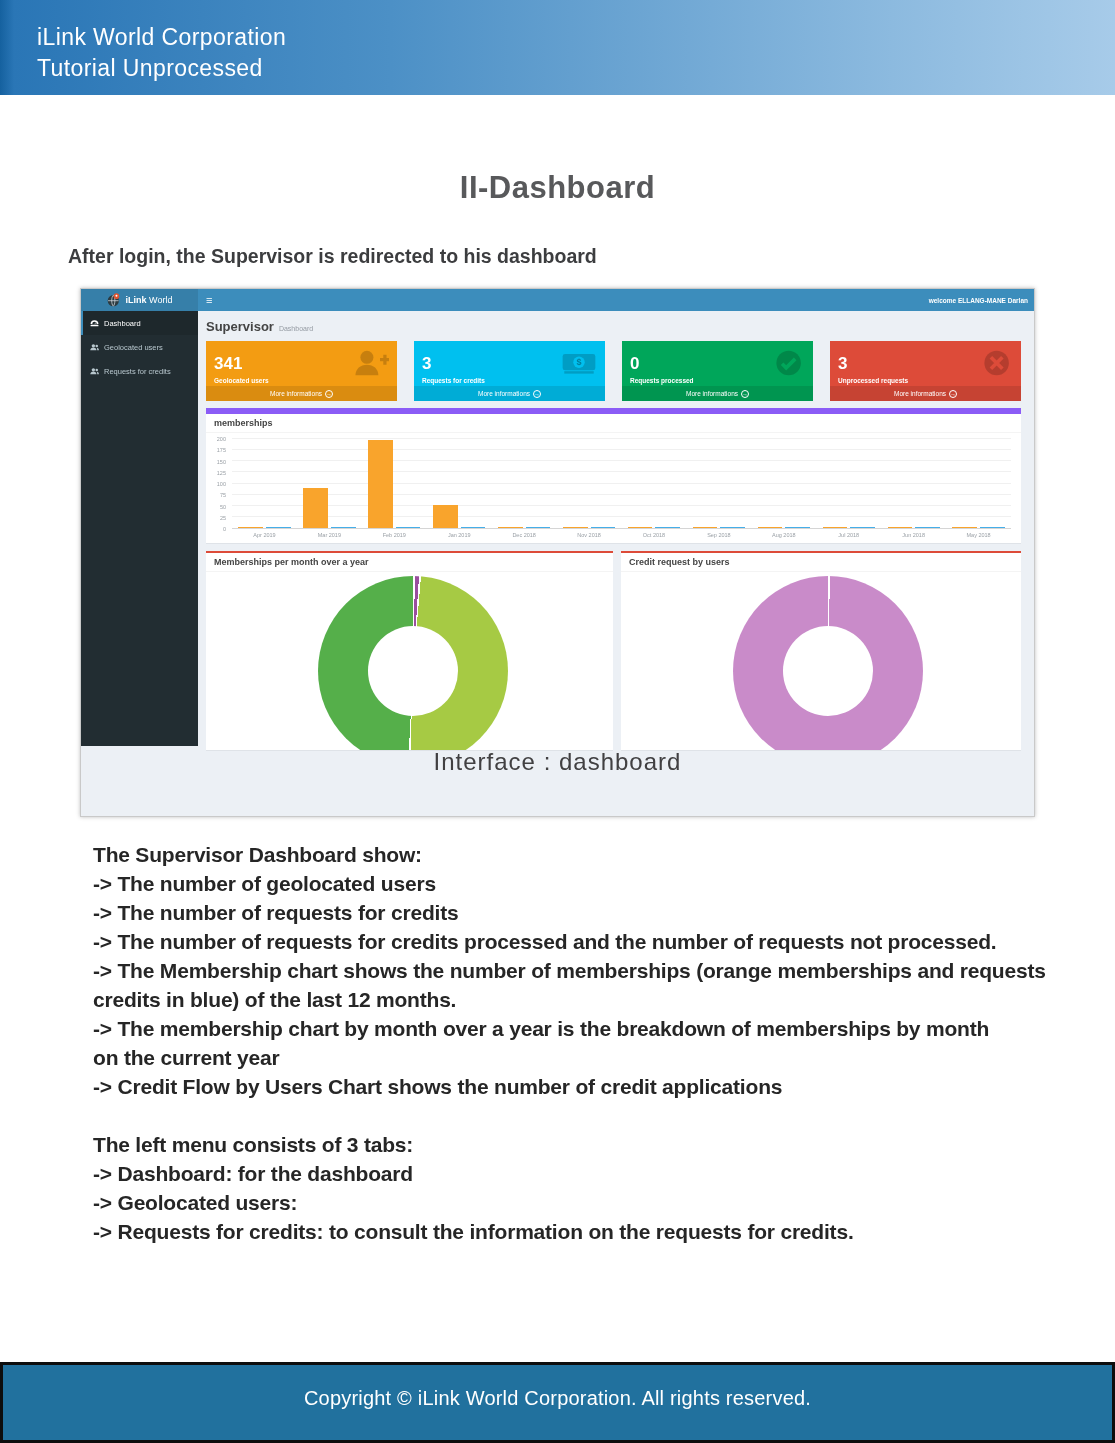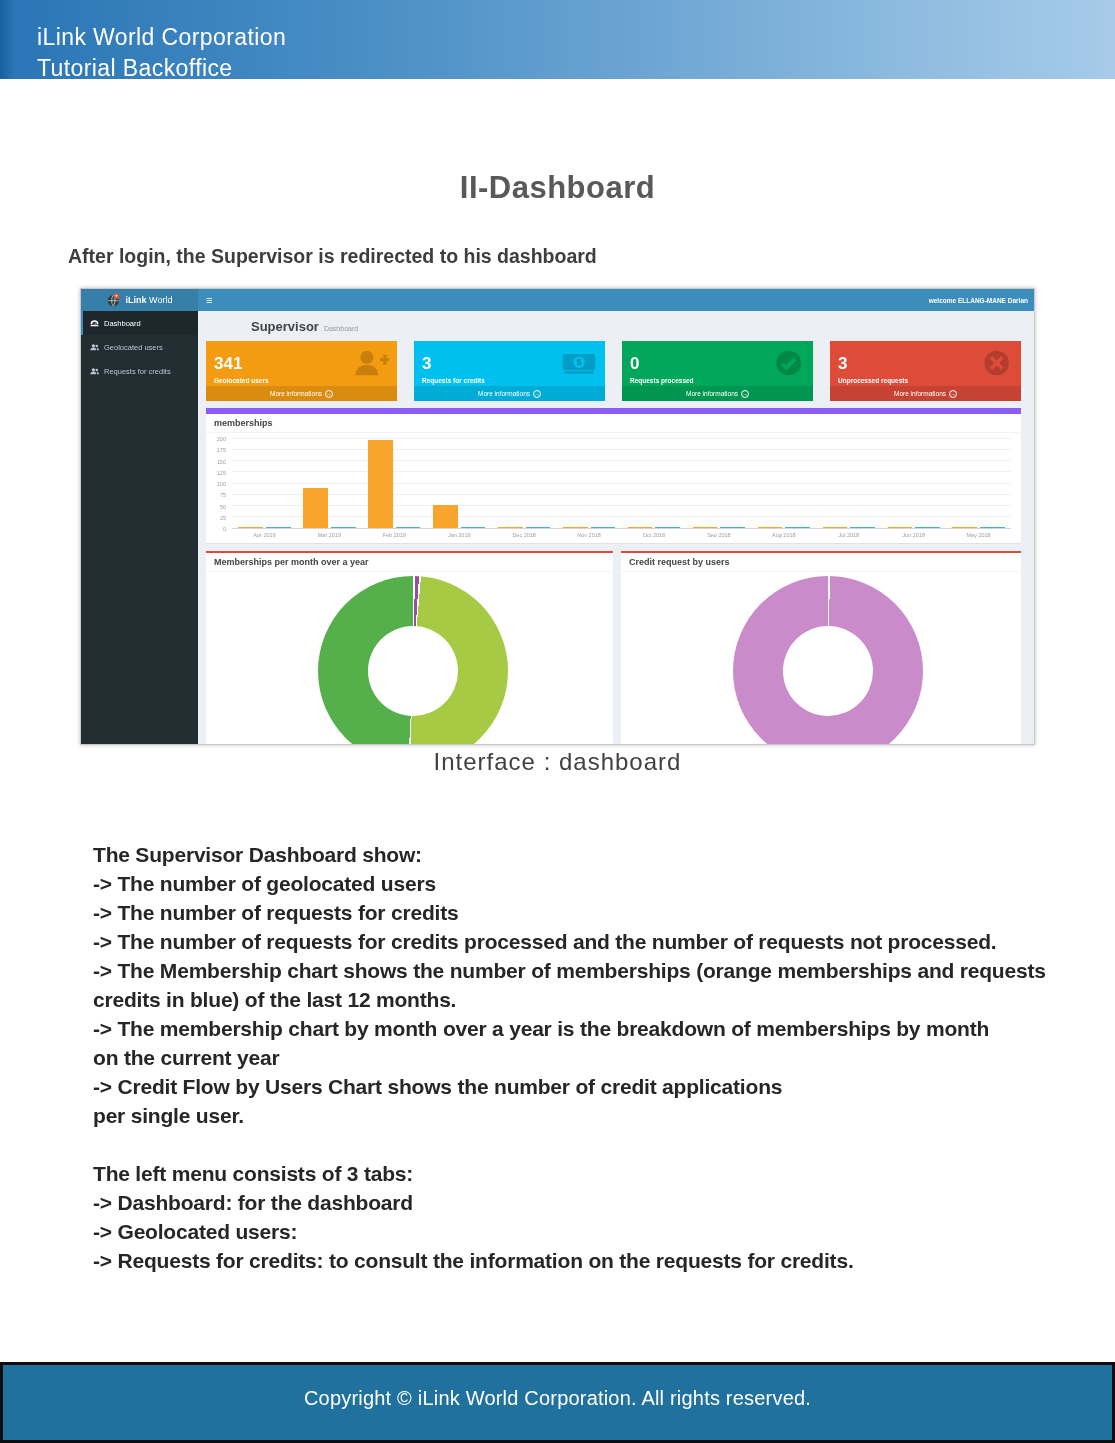--- a/index.html
+++ b/index.html
@@ -1,53 +1,53 @@
 <!DOCTYPE html>
 <html><head>
 <meta charset="utf-8">
 <style>
   * { margin:0; padding:0; box-sizing:border-box; }
   html,body { background:#ffffff; }
   body { font-family:"Liberation Sans", sans-serif; }
   .page { position:relative; width:1115px; height:1443px; background:#fff; overflow:hidden; }
 
   
-  .doc-header { position:absolute; left:0; top:0; width:1115px; height:79px;
+  .doc-header { position:absolute; left:0; top:0; width:1115px; height:95px;
     background:linear-gradient(90deg,#15619f 0px,#2a76b6 14px,#4c90c6 35%,#8cbadf 80%,#a7cbe9 100%); }
   .doc-header .hdr-text { position:absolute; left:37px; top:22px; color:#ffffff;
     font-size:23px; line-height:31px; letter-spacing:0.4px; font-weight:400; }
 
   
   .doc-title { position:absolute; left:0; top:170px; width:1115px; text-align:center;
     font-size:31px; font-weight:700; color:#58595b; letter-spacing:0.5px; }
   .doc-intro { position:absolute; left:68px; top:245px; font-size:19.5px; font-weight:700; color:#3c3d3f; }
 
   
-  .screenshot { position:absolute; left:80px; top:288px; width:955px; height:457px;
+  .screenshot { position:absolute; left:80px; top:288px; width:955px; height:529px;
     background:#ecf0f5; overflow:hidden; border:1px solid #c9c9c9; box-shadow:0 0 4px rgba(0,0,0,0.25); }
 
   .navbar { position:absolute; left:0; top:0; width:100%; height:22px; background:#3c8dbc; }
   .logo-box { position:absolute; left:0; top:0; width:117px; height:22px; background:#367fa9;
     display:flex; align-items:center; justify-content:center; gap:5px; color:#fff; }
   .logo-box .brand { font-size:9px; color:#fff; }
   .logo-box .brand b { font-weight:700; }
   .hamburger { position:absolute; left:125px; top:0; height:22px; display:flex; align-items:center;
     color:#fff; font-size:11px; cursor:pointer; }
   .welcome { position:absolute; right:6px; top:0; height:22px; display:flex; align-items:center;
     color:#fff; font-size:6.5px; font-weight:700; }
 
   .sidebar { position:absolute; left:0; top:22px; width:117px; height:435px; background:#222d32; }
   .side-item { display:flex; align-items:center; gap:5px; height:24px; padding-left:9px;
     color:#b8c7ce; font-size:7.5px; cursor:pointer; }
   .side-item.active { background:#1e282c; color:#fff; border-left:2px solid #3c8dbc; padding-left:7px; }
   .side-item svg { width:9px; height:9px; fill:currentColor; flex:0 0 auto; }
 
   .main { position:absolute; left:117px; top:22px; width:838px; height:435px; padding:4px 15px 0 8px; }
   .page-heading { margin:2px 0 6px 0; }
-  .page-heading .h-title { font-size:13px; font-weight:700; color:#444;margin-left:45px; }
+  .page-heading .h-title { font-size:13px; font-weight:700; color:#444; }
   .page-heading .h-sub { font-size:7px; color:#949aa2; margin-left:5px; }
 
   .cards-row { display:flex; gap:17px; height:60px; }
   .stat-card { flex:1; position:relative; color:#fff; overflow:hidden; cursor:pointer; }
   .stat-card .value { font-size:17px; font-weight:700; padding:13px 0 0 8px; }
   .stat-card .label { font-size:6.5px; font-weight:700; padding:3px 8px 0 8px; }
   .stat-card .big-icon { position:absolute; right:8px; top:5px; width:36px; height:34px; }
   .stat-card .card-footer { position:absolute; left:0; bottom:0; width:100%; height:15px;
     background:rgba(0,0,0,0.1); color:#fff; font-size:6.5px; display:flex; align-items:center; justify-content:center; gap:3px; }
   .circle-arrow { display:inline-flex; align-items:center; justify-content:center;
@@ -88,21 +88,21 @@
   .icon-fill { fill:rgba(0,0,0,0.18); }
 </style>
 </head>
 <body>
 
 <div class="page">
 
   <div class="doc-header">
     <div class="hdr-text">
       <div>iLink World Corporation</div>
-      <div>Tutorial Backoffice</div>
+      <div>Tutorial Unprocessed</div>
     </div>
   </div>
 
   <div class="doc-title">II-Dashboard</div>
   <div class="doc-intro">After login, the Supervisor is redirected to his dashboard</div>
 
   <div class="screenshot">
 
     <div class="navbar">
       <div class="logo-box">
@@ -324,21 +324,20 @@
   <div class="doc-body">
       <div class="body-line">The Supervisor Dashboard show:</div>
       <div class="body-line">-&gt; The number of geolocated users</div>
       <div class="body-line">-&gt; The number of requests for credits</div>
       <div class="body-line">-&gt; The number of requests for credits processed and the number of requests not processed.</div>
       <div class="body-line">-&gt; The Membership chart shows the number of memberships (orange memberships and requests</div>
       <div class="body-line">credits in blue) of the last 12 months.</div>
       <div class="body-line">-&gt; The membership chart by month over a year is the breakdown of memberships by month</div>
       <div class="body-line">on the current year</div>
       <div class="body-line">-&gt; Credit Flow by Users Chart shows the number of credit applications</div>
-      <div class="body-line">per single user.</div>
       <div class="body-line">&nbsp;</div>
       <div class="body-line">The left menu consists of 3 tabs:</div>
       <div class="body-line">-&gt; Dashboard: for the dashboard</div>
       <div class="body-line">-&gt; Geolocated users:</div>
       <div class="body-line">-&gt; Requests for credits: to consult the information on the requests for credits.</div>
     </div>
 
   <div class="doc-footer">
     <div class="ftr-text">Copyright © iLink World Corporation. All rights reserved.</div>
   </div>

